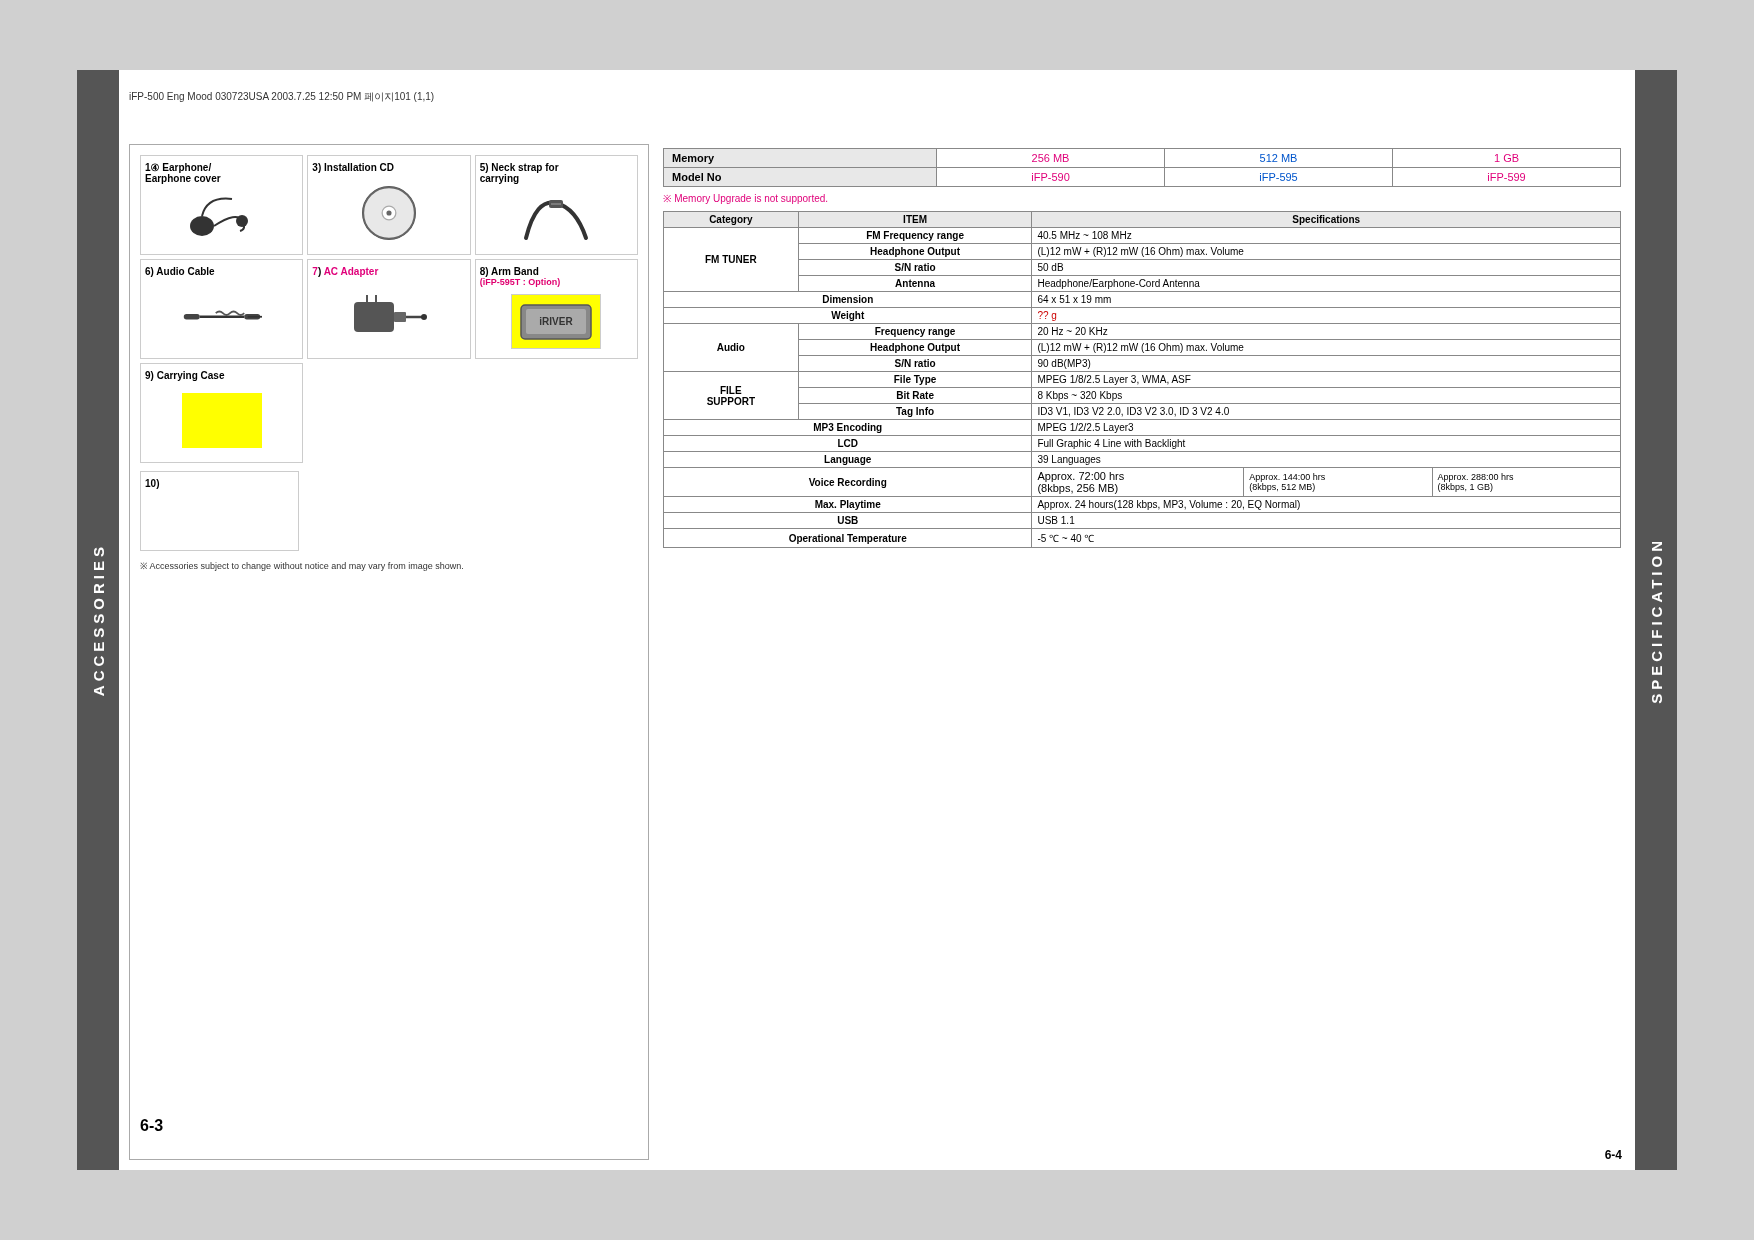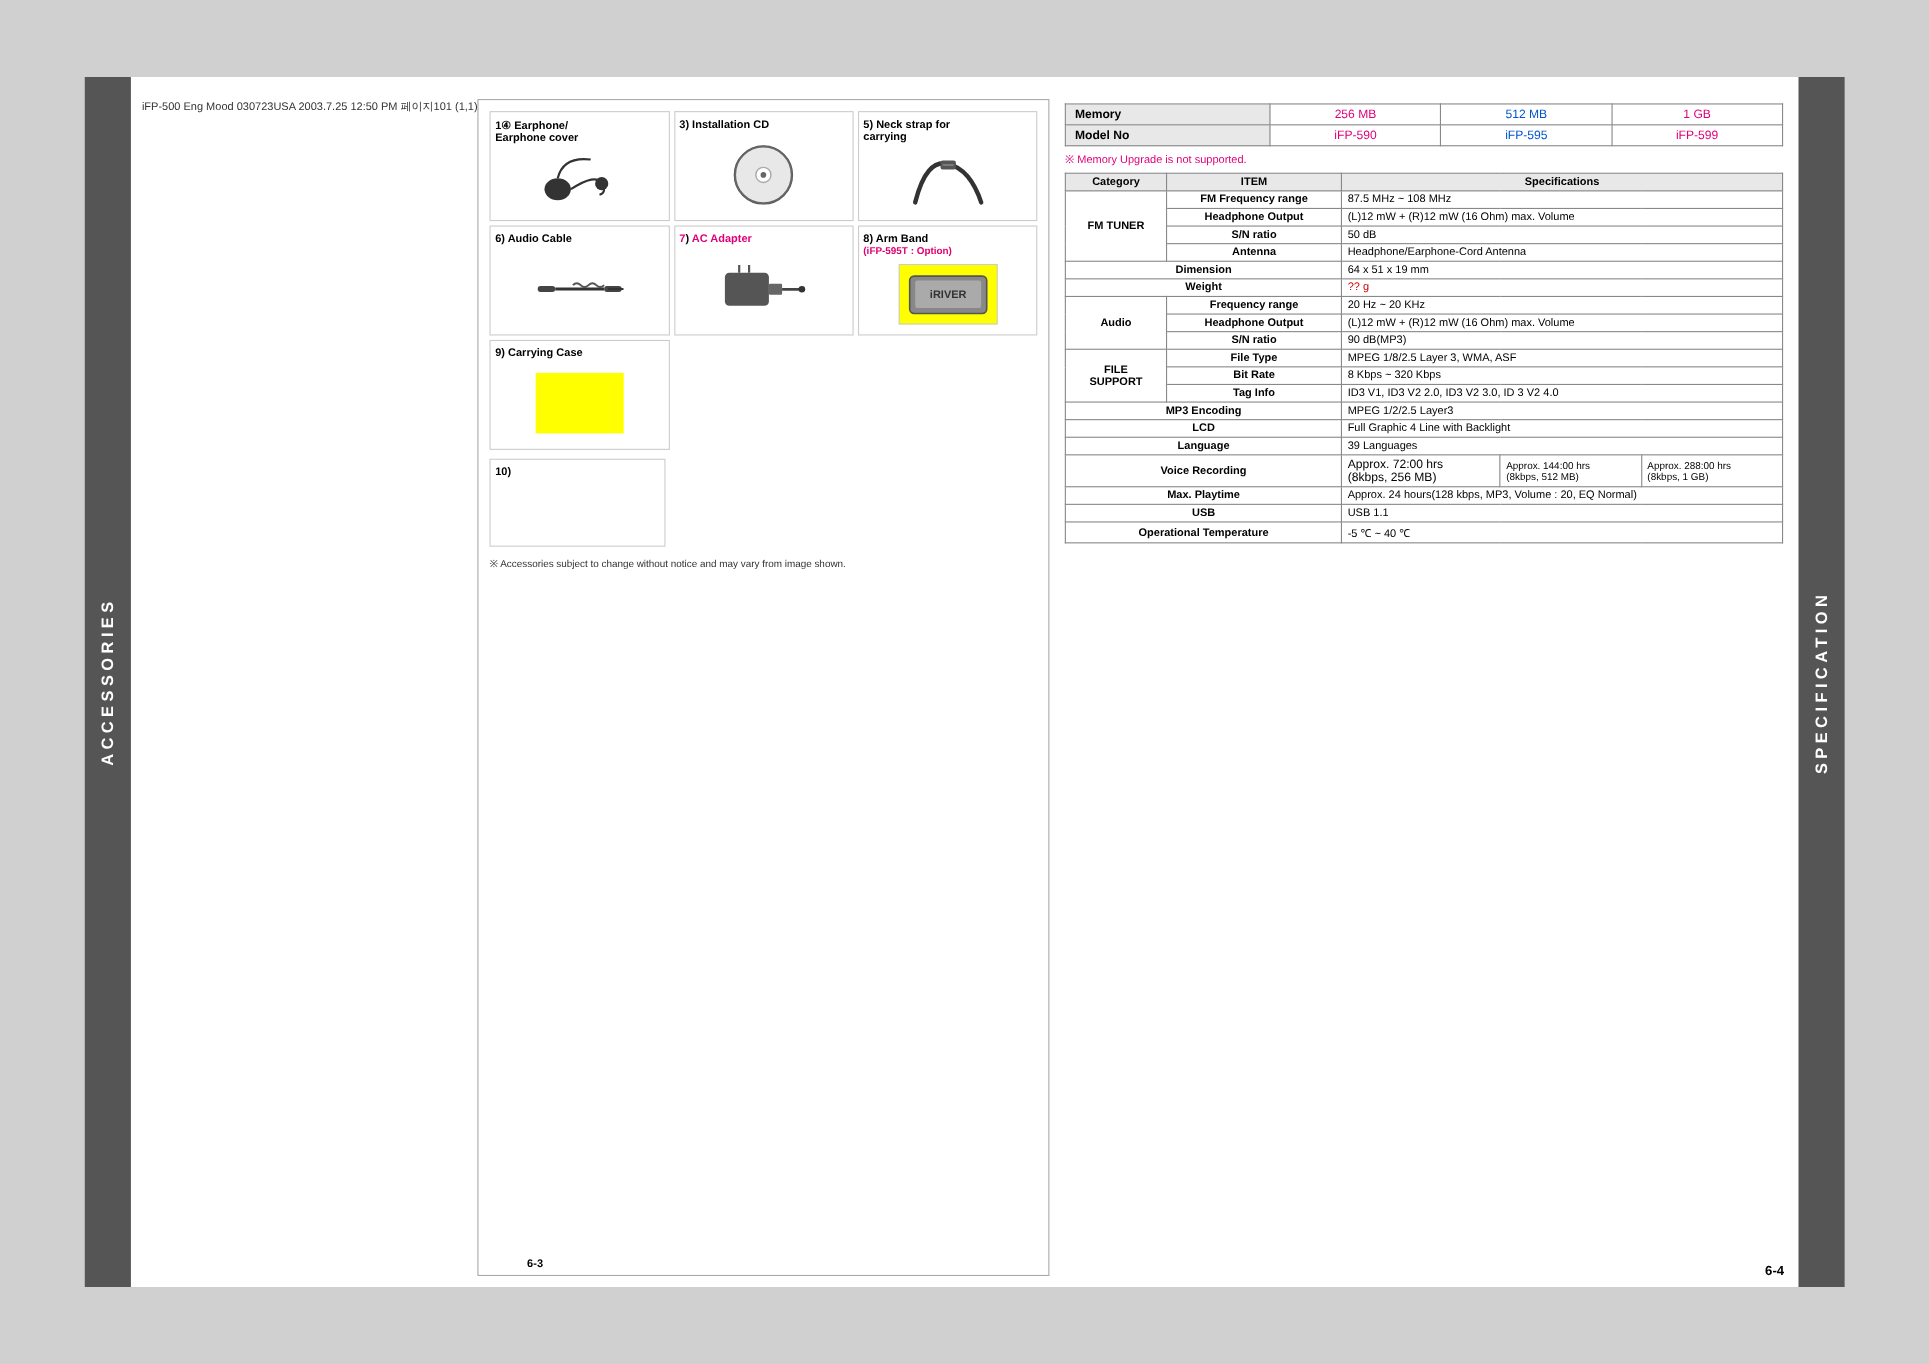--- a/index.html
+++ b/index.html
@@ -35,22 +35,23 @@
       font-weight: bold;
       letter-spacing: 4px;
       writing-mode: vertical-rl;
       text-orientation: mixed;
       transform: rotate(180deg);
       text-transform: uppercase;
     }
     .main-content {
       flex: 1;
       display: flex;
-      flex-direction: row;
+      flex-direction: column;
       padding: 20px 10px 10px 10px;
+      gap: 28px;
     }
     
     .header-bar {
       font-size: 10px;
       color: #333;
       margin-bottom: 8px;
       padding-bottom: 4px;
     }
     .two-columns {
       display: flex;
@@ -334,21 +335,21 @@
             </div>
           </div>
         </div>
 
         <div class="footnote">
           <span>※</span>
           <span>Accessories subject to change without notice and
 may vary from image shown.</span>
         </div>
 
-        <div style="position:absolute; bottom:4px; left:10px; font-size:10px; font-weight:bold;margin-left:34px;">6-3</div>
+        <div style="position:absolute; bottom:24px; left:10px; font-size:16px; font-weight:bold;">6-3</div>
       </div>
 
       <div class="right-panel">
 
         <table class="memory-table">
           <tbody>
             <tr>
               <td class="col-label"><strong>Memory</strong></td>
               <td class="pink">256 MB</td>
               <td class="blue">512 MB</td>
@@ -374,21 +375,21 @@
               <th>Category</th>
               <th>ITEM</th>
               <th colspan="3">Specifications</th>
             </tr>
           </thead>
           <tbody>
 
             <tr>
               <td class="cat-cell" rowspan="4">FM TUNER</td>
               <td class="item-cell">FM Frequency range</td>
-              <td colspan="3" class="spec-val">87.5 MHz ~ 108 MHz</td>
+              <td colspan="3" class="spec-val">40.5 MHz ~ 108 MHz</td>
             </tr>
             <tr>
               <td class="item-cell">Headphone Output</td>
               <td colspan="3" class="spec-val">(L)12 mW + (R)12 mW (16 Ohm) max. Volume</td>
             </tr>
             <tr>
               <td class="item-cell">S/N ratio</td>
               <td colspan="3" class="spec-val">50 dB</td>
             </tr>
             <tr>

